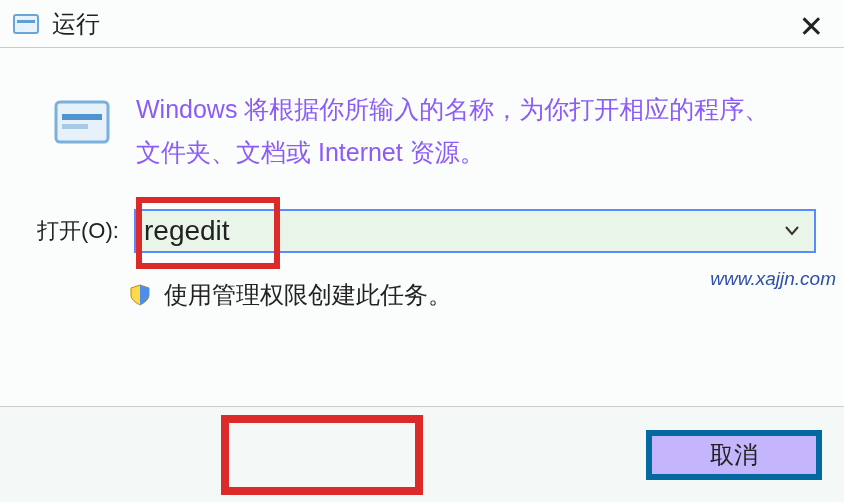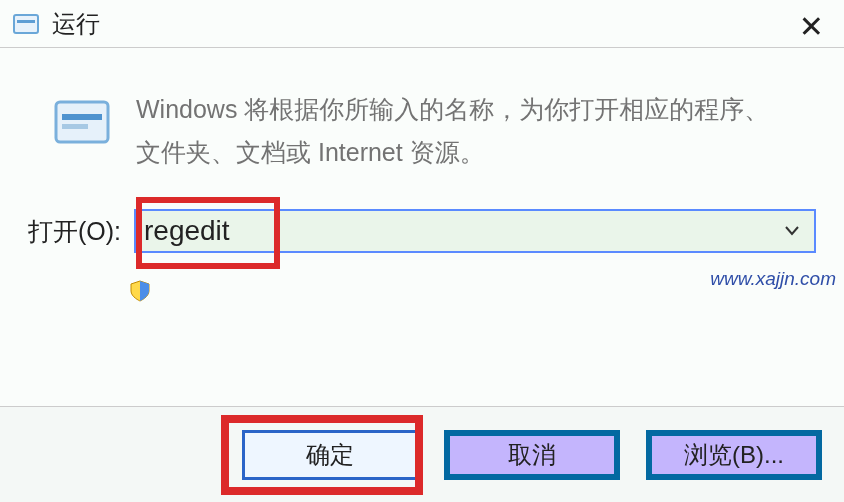--- a/index.html
+++ b/index.html
@@ -54,34 +54,35 @@
     margin-bottom: 36px;
     padding-left: 24px;
   }
   .run-big-icon {
     width: 60px; height: 56px;
     margin-top: 8px;
     flex-shrink: 0;
   }
   .msg-text {
     font-size: 25px;
-    color: #737373;
+    color: #8b5cf6;
     line-height: 1.7;
     max-width: 640px;
   }
   .open-row {
     display: flex;
     align-items: center;
     margin-bottom: 26px;
   }
   .open-label {
-    font-size: 25px;
+    font-size: 22px;
     color: #222;
     margin-right: 6px;
     width: 100px;
+    text-align: center;
   }
   .combo {
     flex: 1;
     position: relative;
     border: 2px solid #5a8aff;
     background: #eaf5ea;
     height: 44px;
     display: flex;
     align-items: center;
   }
@@ -217,28 +218,27 @@
       </div>
     </div>
 
     <div class="admin-row">
       <span class="shield-icon">
         <svg viewBox="0 0 24 24" width="24" height="24">
           <path d="M12 2 L21 5 V12 C21 18 12 22 12 22 C12 22 3 18 3 12 V5 Z" fill="#ffd94a" stroke="#c28a00" stroke-width="1"></path>
           <path d="M12 2 L21 5 V12 C21 18 12 22 12 22 V2 Z" fill="#4c8ee8"></path>
         </svg>
       </span>
+      <span class="admin-text">使用管理权限创建此任务。</span>
     </div>
 
     <div class="watermark">
       <span style="font-size:19px;">www.xajjn.com</span>
     </div>
 
   </div>
 
   <div class="footer">
-    <div class="btn primary">确定</div>
     <div class="btn">取消</div>
-    <div class="btn">浏览(B)...</div>
     <div class="red-frame-ok"></div>
   </div>
 
 </div>
 
 </body></html>

